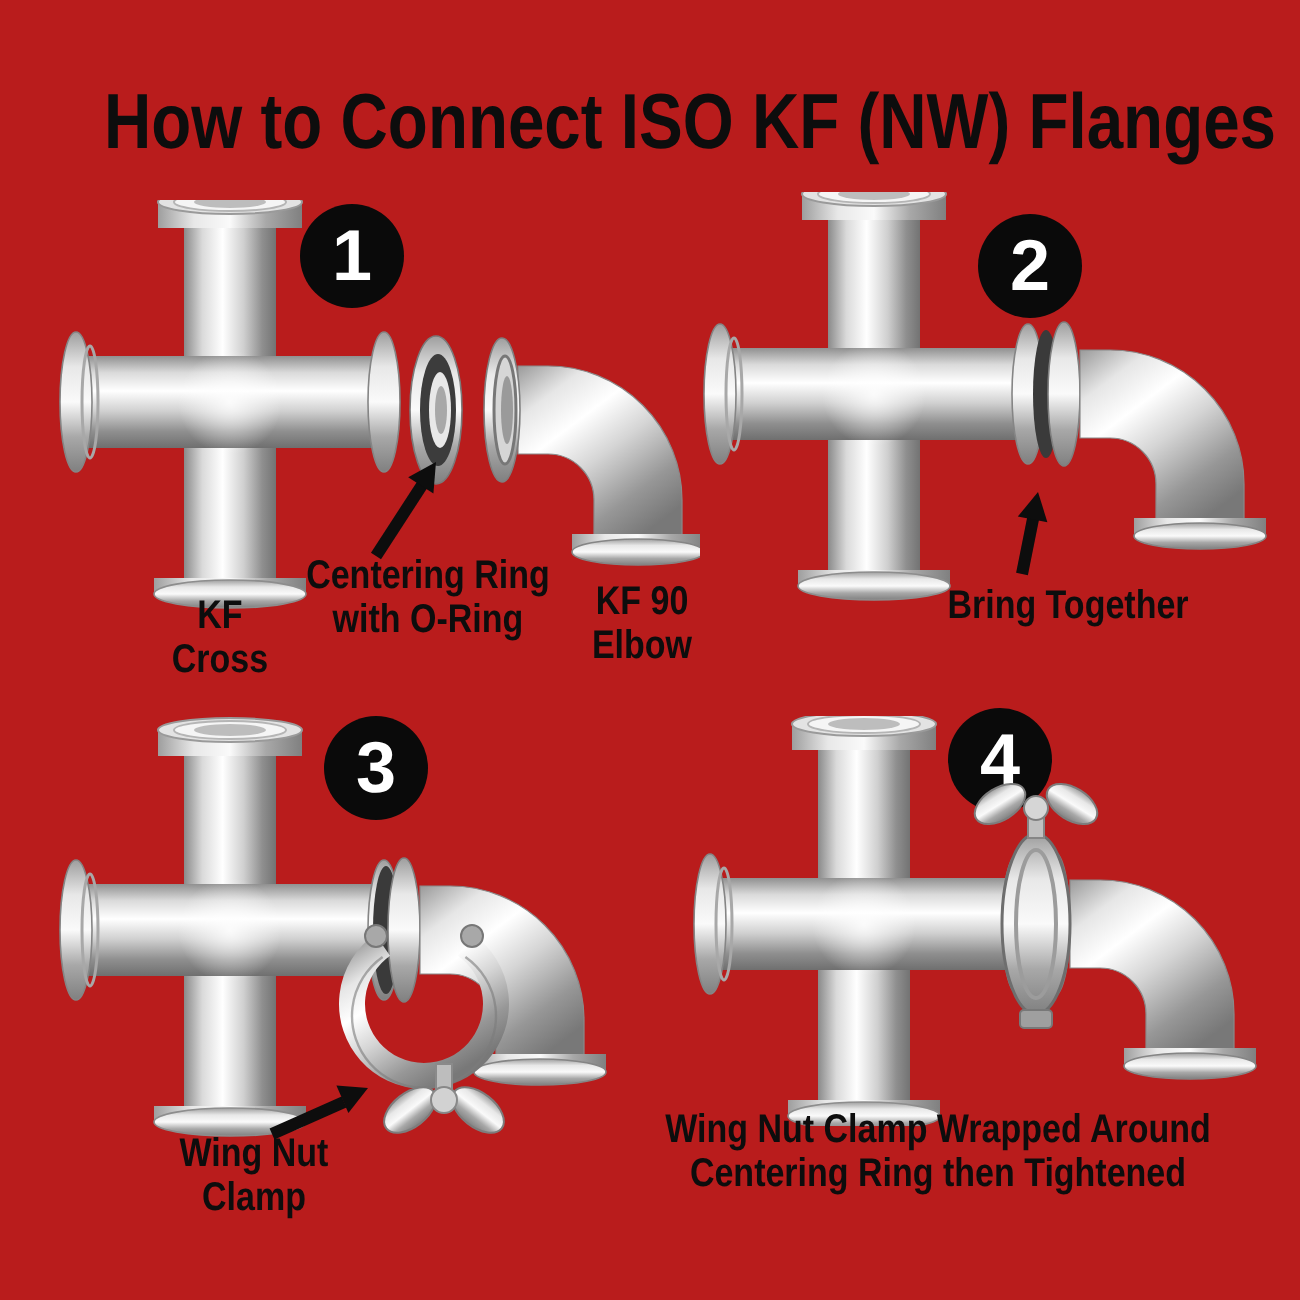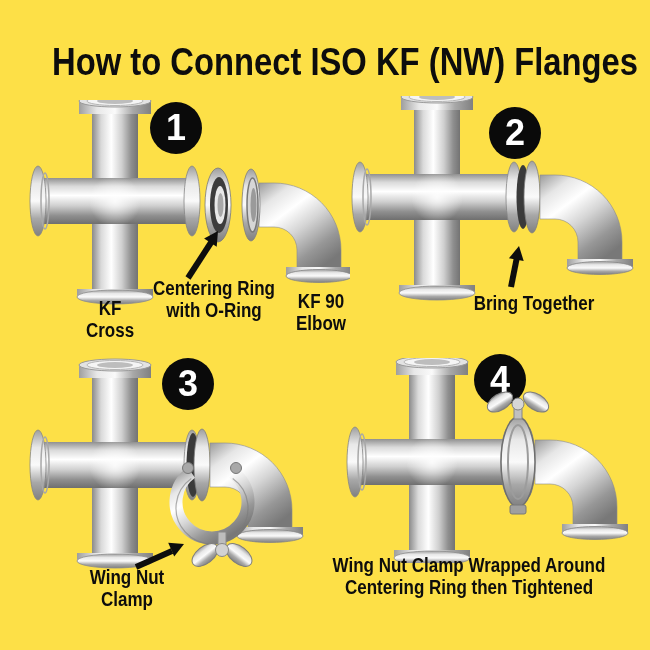--- a/index.html
+++ b/index.html
@@ -1,17 +1,17 @@
 <!DOCTYPE html>
 <html><head>
 <meta charset="utf-8">
 <style>
   html,body{margin:0;padding:0;background:#fff;}
   #stage{
-    position:relative;width:650px;height:650px;background:#fde047;
+    position:relative;width:650px;height:650px;background:#b91c1c;
     font-family:"Liberation Sans", sans-serif;overflow:hidden;
   }
   .title{
     position:absolute;left:0;top:40px;width:650px;text-align:center;
     font-size:39px;font-weight:bold;color:#0d0d0d;line-height:1.15;
     transform:scaleX(0.84);transform-origin:50% 50%;white-space:nowrap;
   }
   .badge{
     position:absolute;width:52px;height:52px;border-radius:50%;
     background:#0a0a0a;color:#ffffff;font-size:36px;font-weight:bold;

